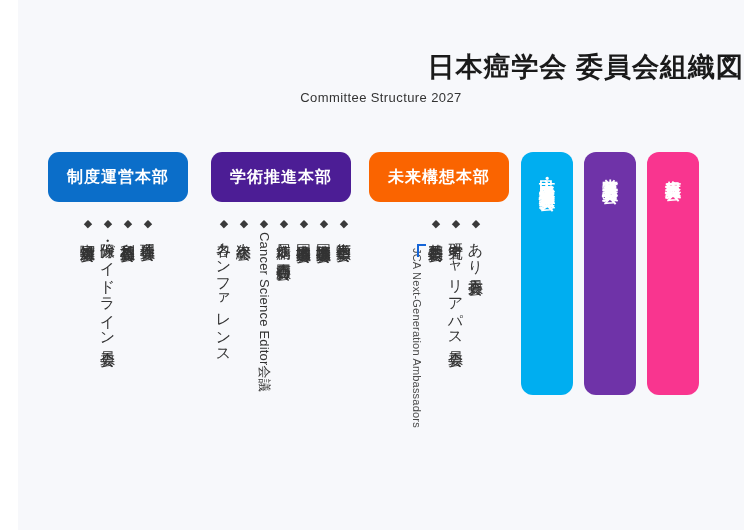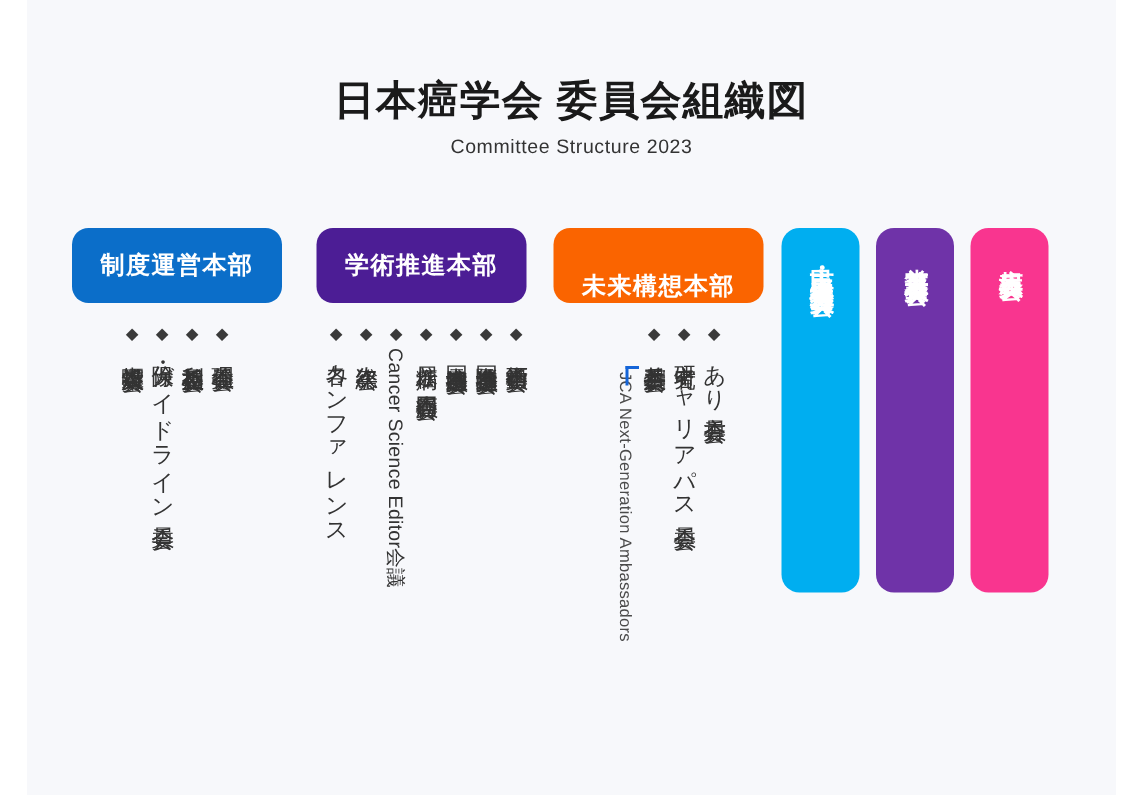--- a/index.html
+++ b/index.html
@@ -32,20 +32,21 @@
     width: 726px;
     text-align: center;
   }
   #page-title {
     font-size: 27px;
     font-weight: 700;
     color: #1a1a1a;
     letter-spacing: 1px;
     line-height: 34px;
     white-space: nowrap;
+    text-align: right;
   }
   #page-subtitle {
     margin-top: 6px;
     font-size: 13px;
     font-weight: 400;
     color: #333333;
     letter-spacing: 0.4px;
     white-space: nowrap;
   }
 
@@ -157,21 +158,21 @@
   }
 </style>
 </head>
 <body>
 
 <div id="canvas">
   <div id="stage" style="background: rgb(247, 248, 251);">
 
     <div id="title-block">
       <div id="page-title">日本癌学会 委員会組織図</div>
-      <div id="page-subtitle">Committee Structure 2023</div>
+      <div id="page-subtitle">Committee Structure 2027</div>
     </div>
 
     <div class="division-header" style="left: 30px; top: 152px; background: rgb(11, 110, 201);">
       <span>制度運営本部</span>
     </div>
     <div class="division-items" style="left:60px;">
       <div class="vitem">
         <span class="vitem-bullet">◆</span>
         <span class="vitem-label">倫理委員会</span>
       </div>
@@ -216,21 +217,21 @@
       <div class="vitem">
         <span class="vitem-bullet">◆</span>
         <span class="vitem-label">年次総会</span>
       </div>
       <div class="vitem">
         <span class="vitem-bullet">◆</span>
         <span class="vitem-label">各カンファレンス</span>
       </div>
     </div>
 
-    <div class="division-header" style="left: 351px; top: 152px; background: rgb(250, 100, 0); align-items: flex-end;">
+    <div class="division-header" style="left: 351px; top: 152px; background: rgb(250, 100, 0);">
       <span>未来構想本部</span>
     </div>
     <div class="division-items" style="left:388px;">
       <div class="vitem">
         <span class="vitem-bullet">◆</span>
         <span class="vitem-label">あり方委員会</span>
       </div>
       <div class="vitem">
         <span class="vitem-bullet">◆</span>
         <span class="vitem-label">研究者キャリアパス委員会</span>

